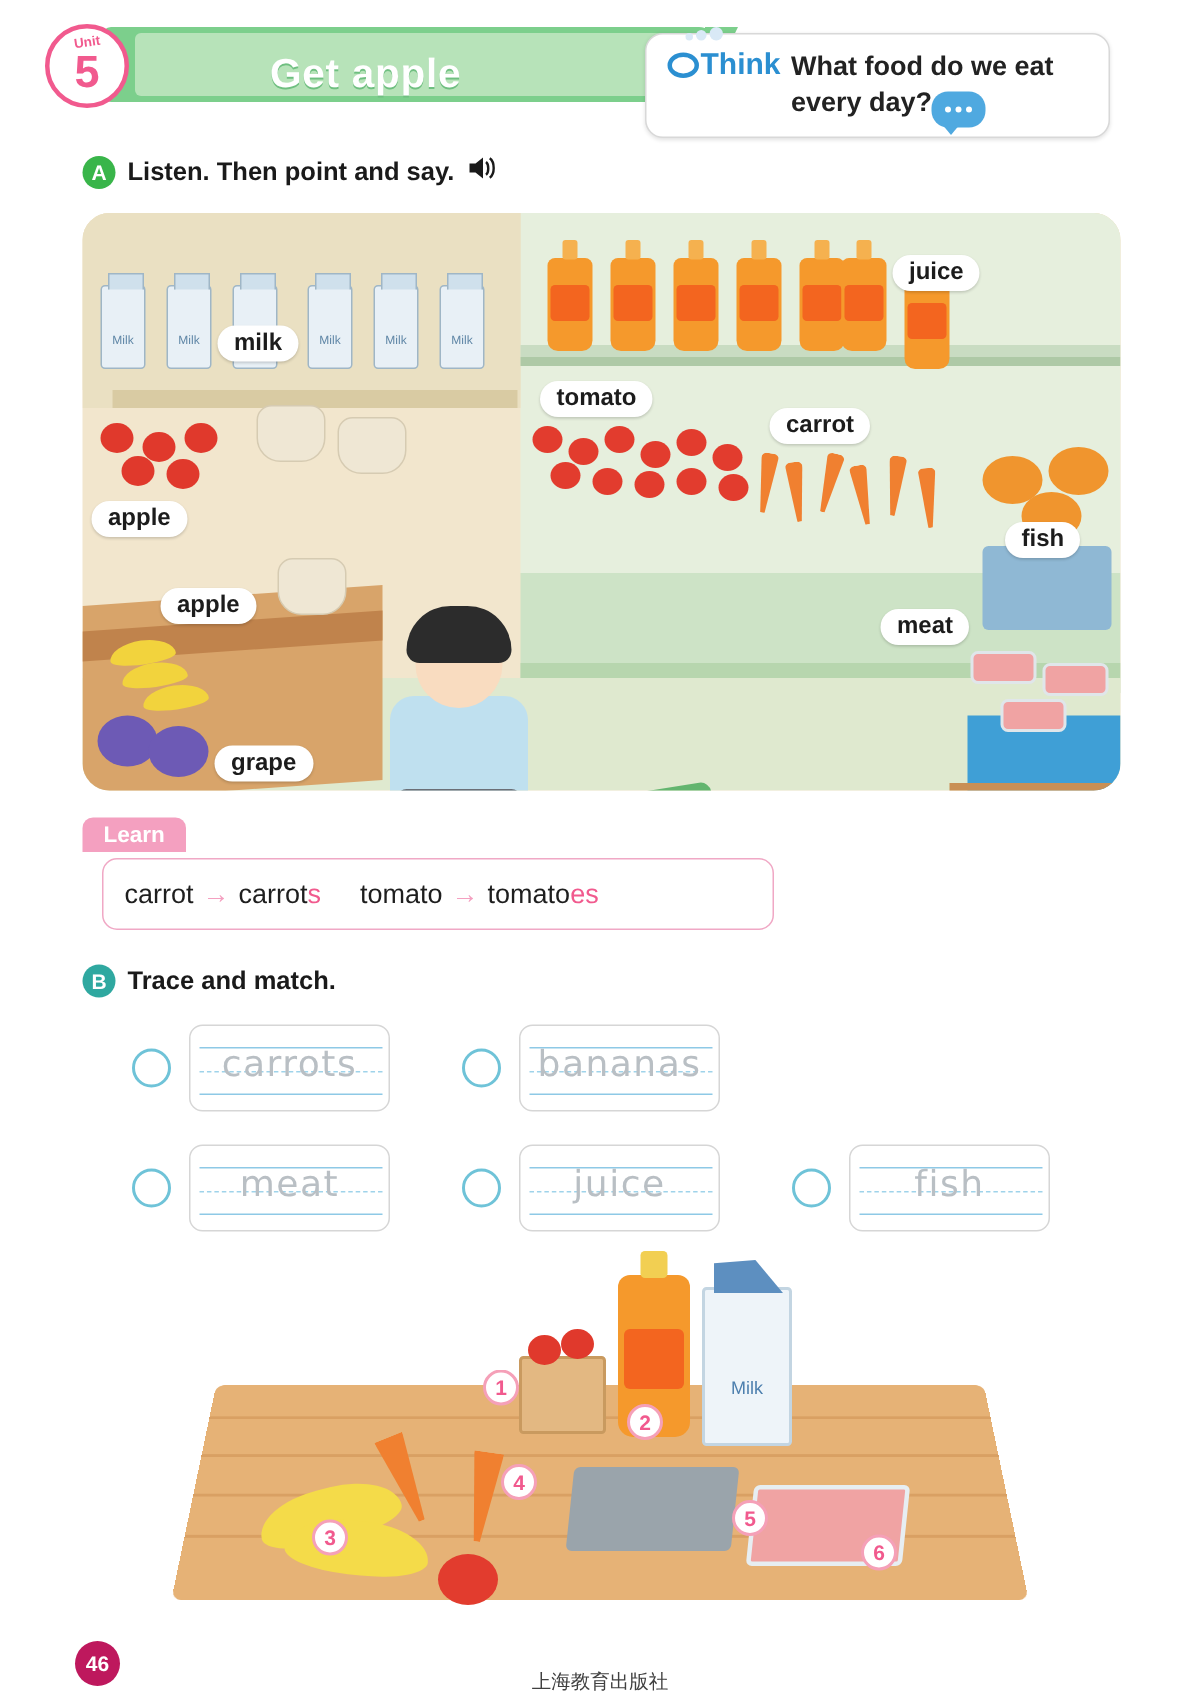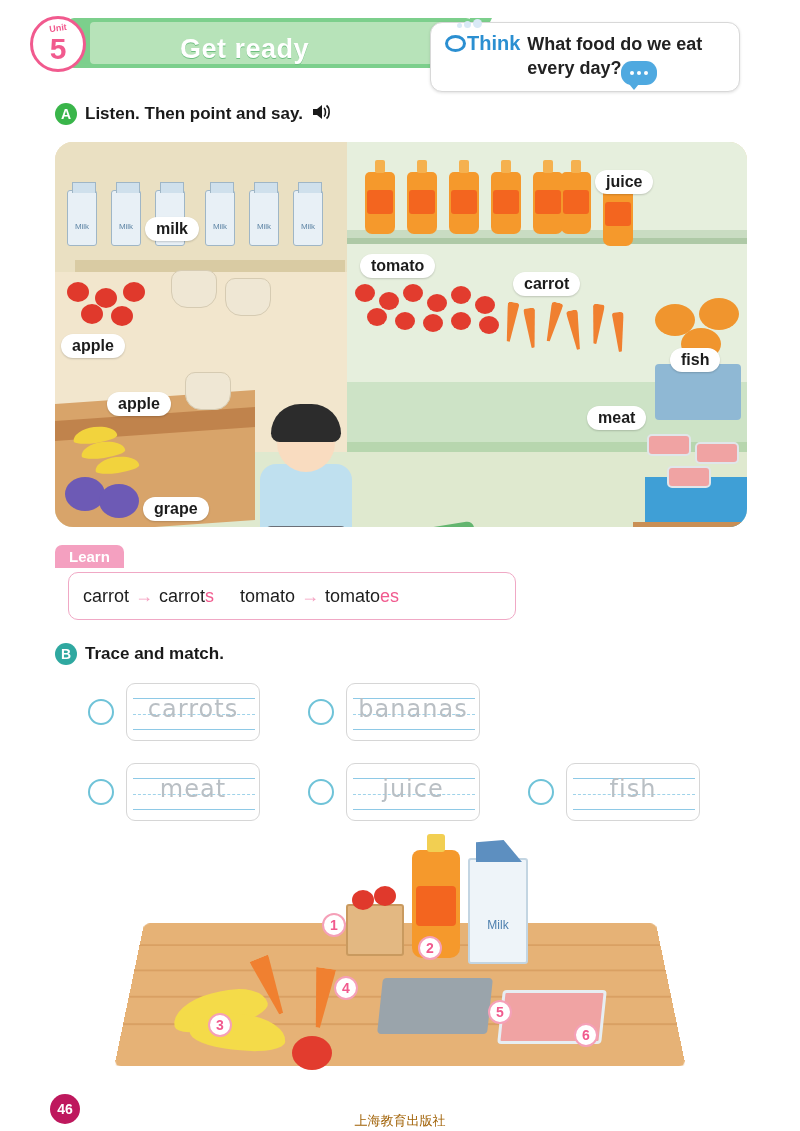--- a/index.html
+++ b/index.html
@@ -323,38 +323,38 @@
     left: 50px; top: 1094px;
     width: 30px; height: 30px; border-radius: 50%;
     background: #be185d; color: #fff;
     font-size: 14px; font-weight: bold;
     display: flex; align-items: center; justify-content: center;
   }
   .publisher {
     position: absolute;
     left: 0; top: 1112px; width: 800px;
     text-align: center;
-    font-size: 13px; color: #a16207;
+    font-size: 13px; color: #404040;
     font-family: "DejaVu Sans", sans-serif;
   }
 </style>
 </head>
 <body>
 
 <div class="page">
 
   <div class="header">
     <div class="green-banner"></div>
     <div class="green-banner-inner"></div>
     <div class="banner-tail"></div>
     <div class="unit-badge">
       <span class="unit-word">Unit</span>
       <span class="unit-num">5</span>
     </div>
-    <div class="banner-title">Get ready</div>
+    <div class="banner-title">Get apple</div>
   </div>
 
   <div class="think-bubble">
     <div class="think-dots">
       <i style="width:5px;height:5px;"></i><i style="width:7px;height:7px;"></i><i style="width:9px;height:9px;"></i>
     </div>
     <div class="think-row">
       <div class="think-logo">
         <span class="think-o"></span>
           <span>Think</span>

